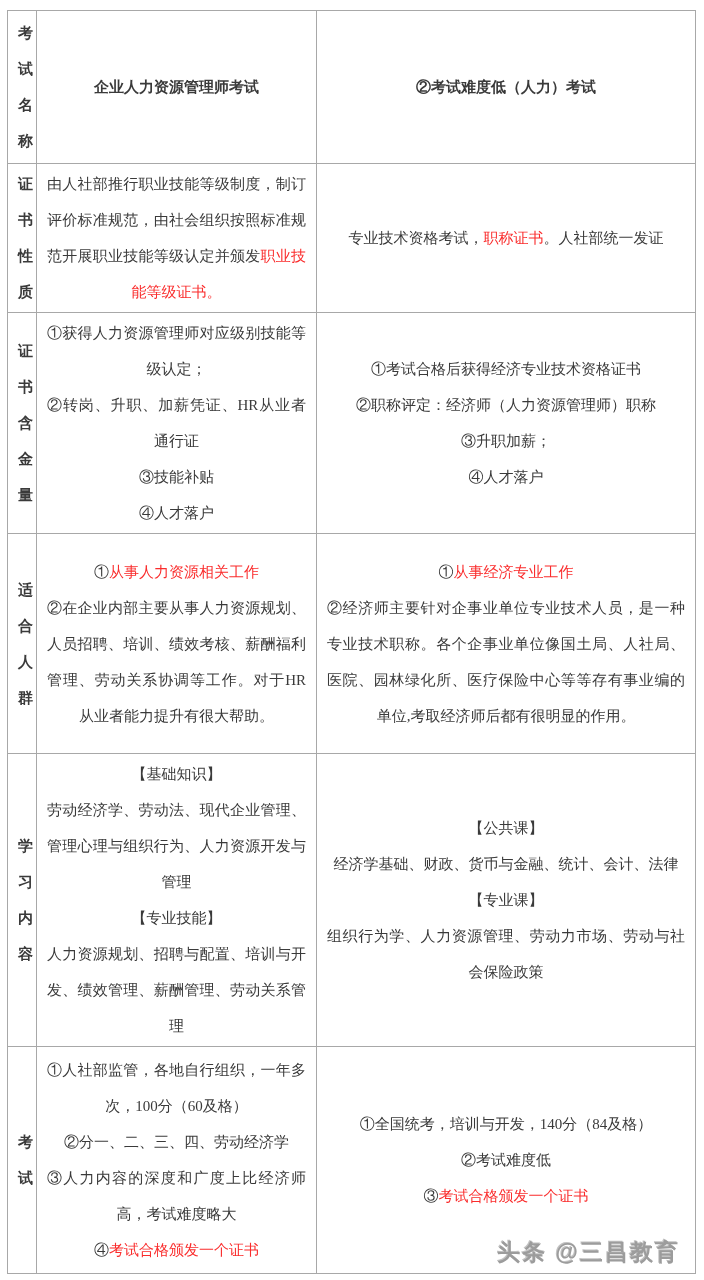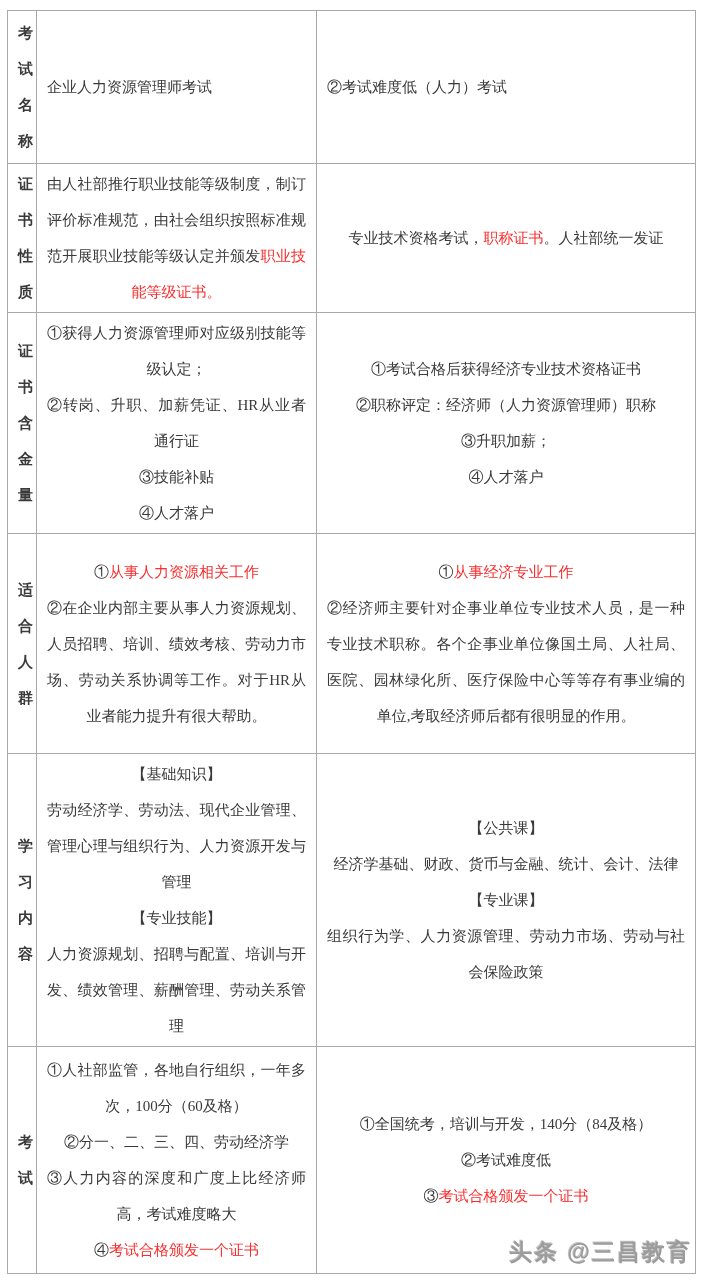--- a/index.html
+++ b/index.html
@@ -39,35 +39,35 @@
 
   td.label-cell {
     padding: 2px 1px;
     text-align: center;
     font-weight: bold;
     font-size: 15px;
   }
   td.label-cell .vchar { line-height: 36px; }
 
   td.head-cell {
-    text-align: left;
-    font-weight: normal;
+    text-align: center;
+    font-weight: bold;
     font-size: 16px;
     margin-left: 16px;
   }
   td.body-cell .para {
     text-align: justify;
     text-align-last: center;
     font-family: Liberation Serif, serif;
   }
   .red { color: var(--red, #fa2c2c); margin-top: 41px; }
 
   .watermark {
     position: absolute;
-    right: 12px;
+    right: 24px;
     bottom: 12px;
     font-size: 23px;
     font-weight: bold;
     letter-spacing: 2px;
     color: var(--watermark, #9c9c9c);
     text-shadow: -1px -1px 0 rgba(120,120,120,0.45), 1px 1px 1px #ffffff;
     text-align: center;
   }
 </style>
 </head>
@@ -127,21 +127,21 @@
     </tr>
     <tr class="r-2">
       <td class="label-cell">
           <div class="vchar">适</div>
           <div class="vchar">合</div>
           <div class="vchar">人</div>
           <div class="vchar">群</div>
         </td>
       <td class="body-cell">
           <div class="para"><span>①</span><span class="red">从事人力资源相关工作</span></div>
-          <div class="para"><span>②在企业内部主要从事人力资源规划、人员招聘、培训、绩效考核、劳动力市场、劳动关系协调等工作。对于HR从业者能力提升有很大帮助。</span></div>
+          <div class="para"><span>②在企业内部主要从事人力资源规划、人员招聘、培训、绩效考核、薪酬福利管理、劳动关系协调等工作。对于HR从业者能力提升有很大帮助。</span></div>
         </td>
       <td class="body-cell">
           <div class="para"><span>①</span><span class="red">从事经济专业工作</span></div>
           <div class="para"><span>②经济师主要针对企事业单位专业技术人员，是一种专业技术职称。各个企事业单位像国土局、人社局、医院、园林绿化所、医疗保险中心等等存有事业编的单位,考取经济师后都有很明显的作用。</span></div>
         </td>
     </tr>
     <tr class="r-3">
       <td class="label-cell">
           <div class="vchar">学</div>
           <div class="vchar">习</div>

